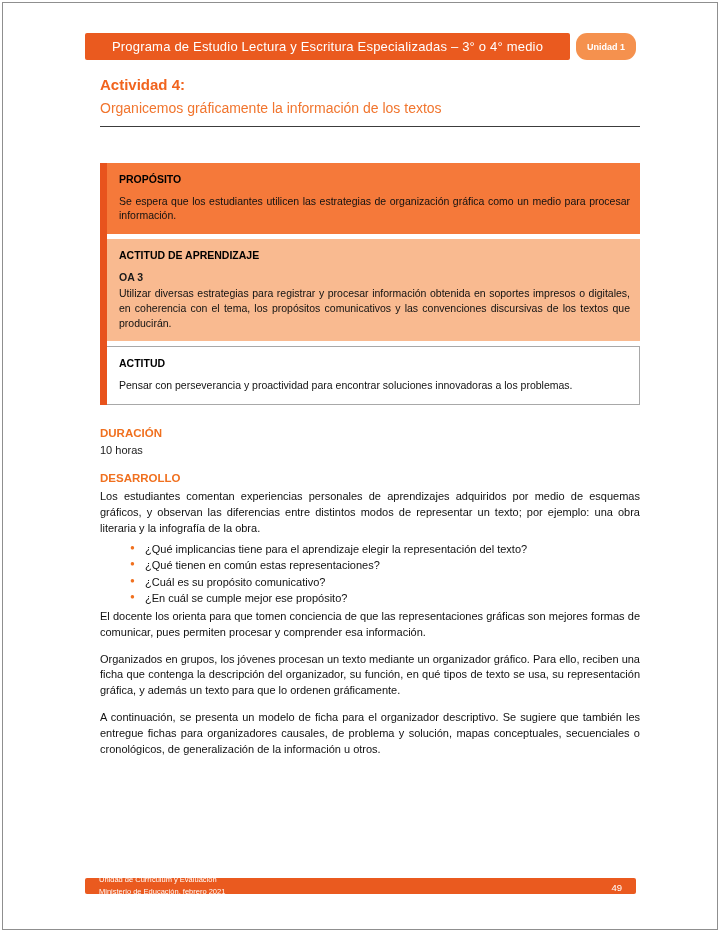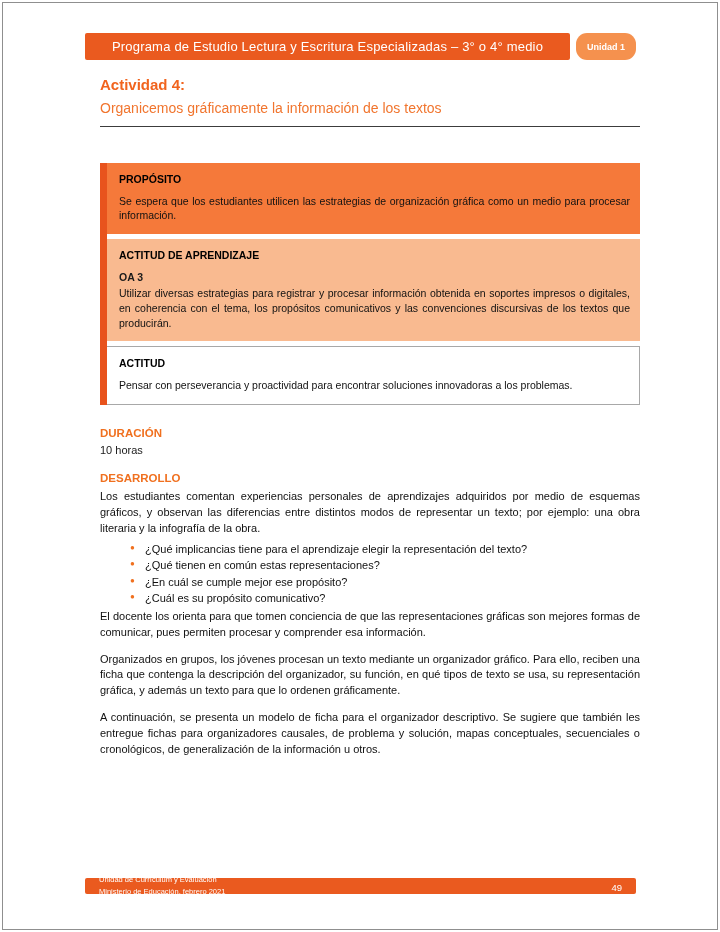--- a/index.html
+++ b/index.html
@@ -120,22 +120,22 @@
     <div class="duracion-value">10 horas</div>
   </div>
 
   <div class="desarrollo-block">
     <div class="h-orange">DESARROLLO</div>
     <div class="para">Los estudiantes comentan experiencias personales de aprendizajes adquiridos por medio de esquemas gráficos, y observan las diferencias entre distintos modos de representar un texto; por ejemplo: una obra literaria y la infografía de la obra.</div>
 
     <ul class="qlist">
       <li>¿Qué implicancias tiene para el aprendizaje elegir la representación del texto?</li>
       <li>¿Qué tienen en común estas representaciones?</li>
+      <li>¿Cuál es su propósito comunicativo?</li>
       <li>¿En cuál se cumple mejor ese propósito?</li>
-      <li>¿Cuál es su propósito comunicativo?</li>
     </ul>
 
     <div class="para" style="margin-top:2px;">El docente los orienta para que tomen conciencia de que las representaciones gráficas son mejores formas de comunicar, pues permiten procesar y comprender esa información.</div>
     <div class="para">Organizados en grupos, los jóvenes procesan un texto mediante un organizador gráfico. Para ello, reciben una ficha que contenga la descripción del organizador, su función, en qué tipos de texto se usa, su representación gráfica, y además un texto para que lo ordenen gráficamente.</div>
     <div class="para">A continuación, se presenta un modelo de ficha para el organizador descriptivo. Se sugiere que también les entregue fichas para organizadores causales, de problema y solución, mapas conceptuales, secuenciales o cronológicos, de generalización de la información u otros.</div>
   </div>
 
 </div>
 
 <div class="footer">

